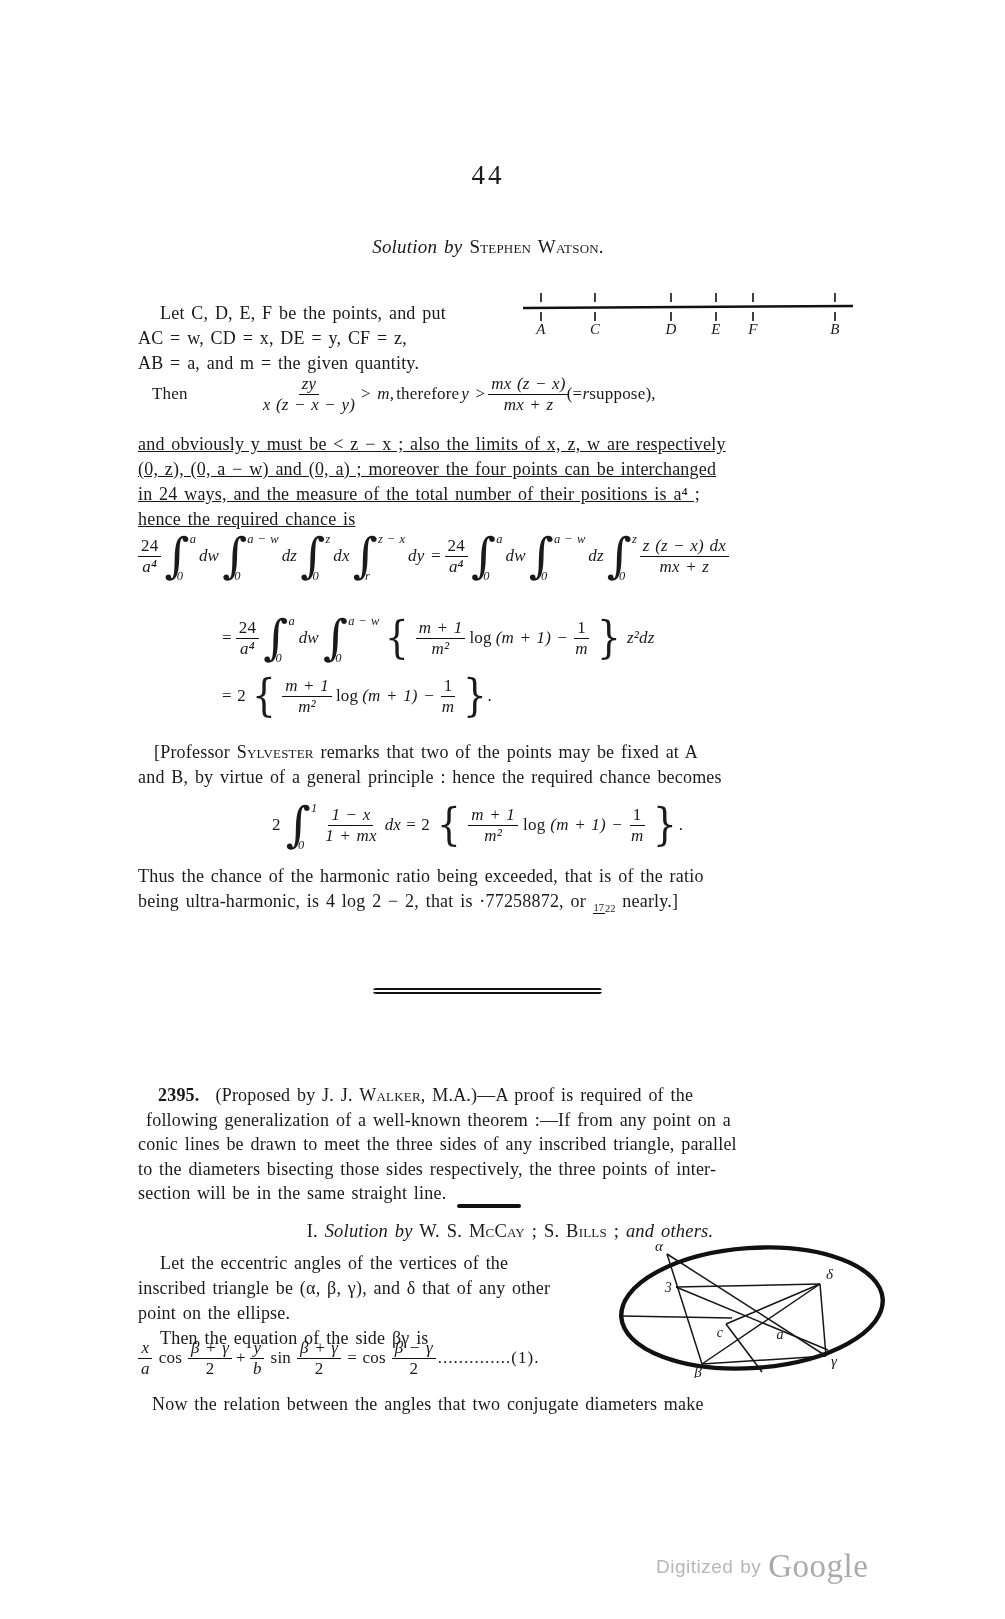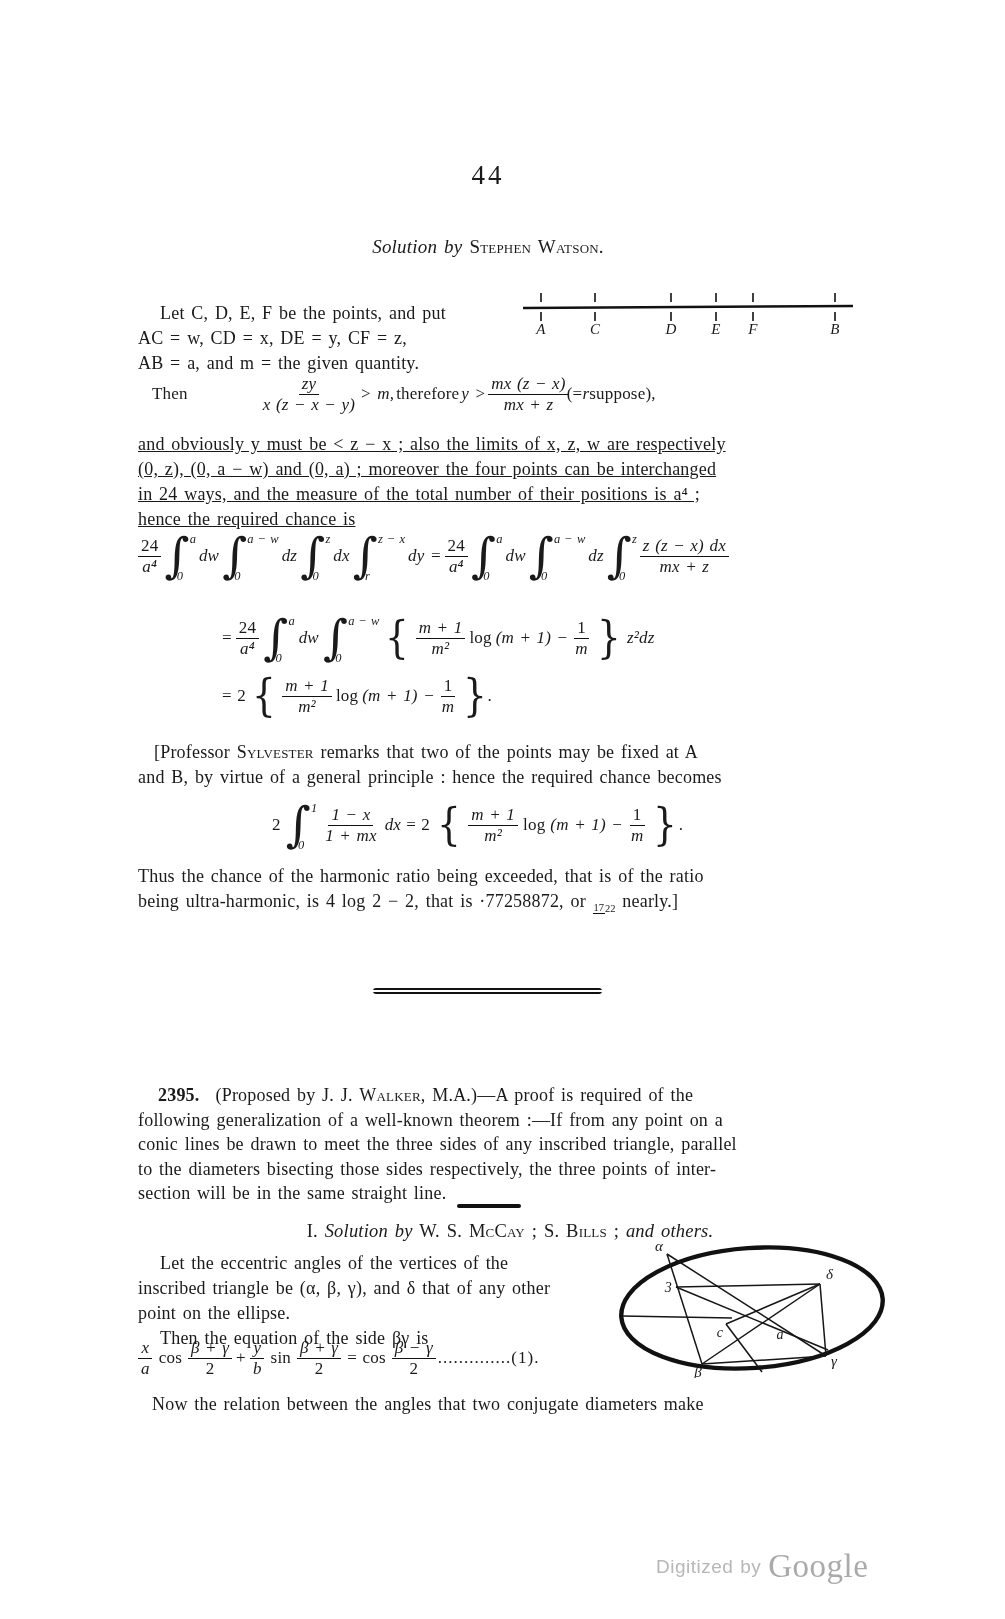--- a/index.html
+++ b/index.html
@@ -280,21 +280,21 @@
     <span>nearly.]</span>
   </div>
 </div>
 
 <div class="abs swelled-rule" style="left:373px;top:988px;width:229px;"></div>
 
 <div class="abs" style="left:138px;top:1083px;width:748px;">
   <div class="pline" style="text-indent:20px;line-height:24.5px;">
     <span class="bold" style="margin-right:16px;">2395.</span><span>(Proposed by J. J. </span><span class="sc">Walker</span><span>, M.A.)—A  proof  is  required of the</span>
   </div>
-  <div class="pline" style="line-height:24.5px;">following generalization of a well-known theorem :—If from any point on a</div>
+  <div class="pline" style="line-height:24.5px;margin-left:8px;">following generalization of a well-known theorem :—If from any point on a</div>
   <div class="pline" style="line-height:24.5px;">conic lines be drawn to meet the three sides of any inscribed triangle, parallel</div>
   <div class="pline" style="line-height:24.5px;">to the diameters bisecting those sides respectively, the three points of inter-</div>
   <div class="pline" style="line-height:24.5px;">section will be in the same straight line.</div>
 </div>
 
 <div class="abs short-rule" style="left:457px;top:1204px;width:64px;"></div>
 
 <div class="abs h2 center" style="left:138px;top:1221px;width:744px;">
   <span>I.</span>
   <span class="it">Solution by</span>

